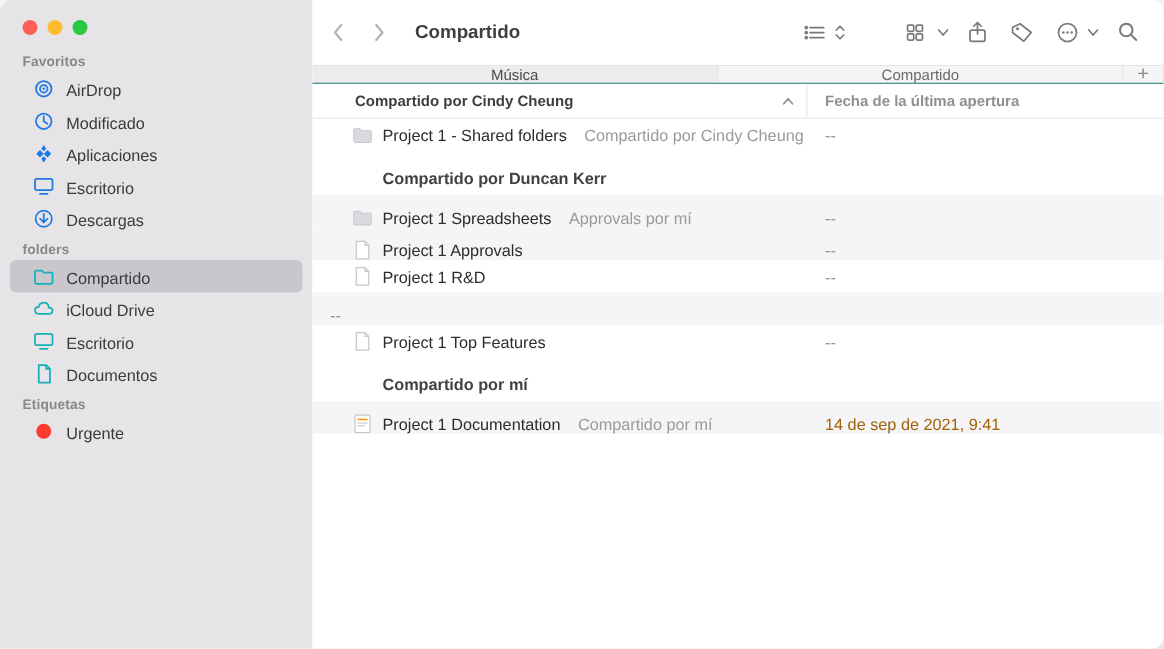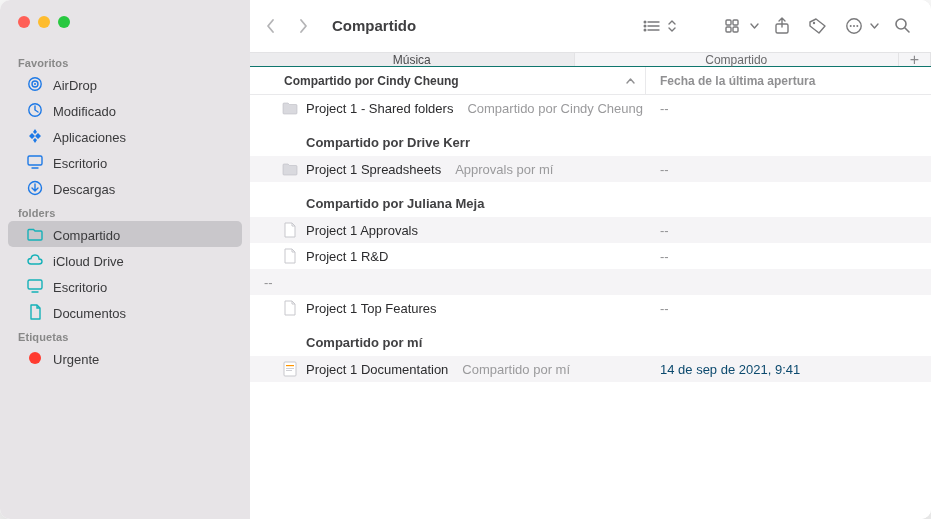--- a/index.html
+++ b/index.html
@@ -1,18 +1,18 @@
 <!DOCTYPE html>
 <html><head>
 <meta charset="utf-8">
 <style>
 * { margin: 0; padding: 0; box-sizing: border-box; font-family: -apple-system, "Helvetica Neue", Arial, sans-serif; -webkit-font-smoothing: antialiased; }
 body { background: #fff; }
 .window { width: 931px; height: 519px; background: #fff; border-radius: 10px; overflow: hidden; box-shadow: 0 10px 40px rgba(0,0,0,0.25); position: relative; display: flex; }
-.sidebar { width: 250px; background: #e7e4e7; display: flex; flex-direction: column; gap: 13px; }
+.sidebar { width: 250px; background: #e7e4e7; display: flex; flex-direction: column; }
 .traffic { display: flex; gap: 8px; padding: 16px 0 10px 18px; }
 .tl { width: 12px; height: 12px; border-radius: 50%; }
 .tl.red { background: #ff5f57; } .tl.yellow { background: #febc2e; } .tl.green { background: #28c840; }
 .sb-section { font-size: 11px; color: #888; font-weight: 600; padding: 6px 18px 2px; letter-spacing: .1px; }
 .sb-item { display: flex; align-items: flex-end; gap: 9px; padding: 4px 18px; margin: 0 8px; border-radius: 5px; font-size: 13px; color: #3a3a3c; cursor: default; height: 26px; }
 .sb-item.selected { background: #c9c7cb; }
 .sb-icon { width: 18px; height: 18px; flex: 0 0 18px; display: inline-flex; align-items: center; justify-content: center; }
 .tag-dot { width: 12px; height: 12px; border-radius: 50%; }
 .main { flex: 1; display: flex; flex-direction: column; background: #fff; }
 .toolbar { height: 52px; display: flex; align-items: center; padding: 0 14px 0 8px; gap: 6px; border-bottom: 1px solid rgba(0,0,0,0.0); }
@@ -27,23 +27,23 @@
 .tab.active { background: #ececee; color: #4a4a4c; }
 .tab.add { flex: 0 0 32px; color: #8a8a8c; font-size: 16px; }
 .cols { display: flex; height: 28px; border-bottom: 1px solid #e9e9eb; font-size: 12px; color: #909092; align-items: center; }
 .col1 { flex: 0 0 396px; padding-left: 34px; font-weight: 600; color: #3e3e40; display:flex; align-items:center; justify-content:space-between; padding-right:10px; border-right:1px solid #e9e9eb; height:100%; }
 .col2 { flex: 1; padding-left: 14px; font-weight: bold; }
 .content { flex: 1; overflow: auto; }
 .group-hdr { font-size: 13px; font-weight: 600; color: #414143; padding: 14px 0 6px 56px; }
 .group-hdr:first-child { display:none; }
 .row { display: flex; align-items: center; height: 26px; font-size: 13px; }
 .row .c1 { flex: 0 0 396px; display: flex; align-items: center; padding-left: 32px; gap: 8px; overflow:hidden; }
-.row .c2 { flex: 1; padding-left: 14px; color: #0c4a6e; }
+.row .c2 { flex: 1; padding-left: 14px; color: #a16207; }
 .row .c2.none { color: #919193; }
-.row.alt { background: #f5f4f6; }
+.row.alt { background: #f5f4f6; align-items: flex-end; }
 .file-ic { width: 16px; height: 16px; flex:0 0 16px; display:inline-flex; align-items:center; justify-content:center; }
 .fname { color: #2c2c2e; white-space: nowrap; }
 .meta { color: #9a9a9c; white-space: nowrap; margin-left: 6px; }
 svg { display:block; }
 </style>
 </head>
 <body>
 
 <div class="window">
 
@@ -261,34 +261,33 @@
             <span class="file-ic">
               <svg width="16" height="14" viewBox="0 0 16 14">
                 <path d="M1 3 Q1 2 2 2 L6 2 L7.5 3.5 L14 3.5 Q15 3.5 15 4.5 L15 12 Q15 13 14 13 L2 13 Q1 13 1 12 Z" fill="#d9d9de" stroke="#bcbcc2" stroke-width="0.6"></path>
               </svg>
             </span>
             <span class="fname">Project 1 - Shared folders</span>
             <span class="meta">Compartido por Cindy Cheung</span>
           </div>
           <div class="c2 none">--</div>
         </div>
-        <div class="group-hdr">Compartido por Drive Kerr</div>
+        <div class="group-hdr">Compartido por Duncan Kerr</div>
         <div class="row alt">
           <div class="c1">
             <span class="file-ic">
               <svg width="16" height="14" viewBox="0 0 16 14">
                 <path d="M1 3 Q1 2 2 2 L6 2 L7.5 3.5 L14 3.5 Q15 3.5 15 4.5 L15 12 Q15 13 14 13 L2 13 Q1 13 1 12 Z" fill="#d9d9de" stroke="#bcbcc2" stroke-width="0.6"></path>
               </svg>
             </span>
             <span class="fname">Project 1 Spreadsheets</span>
             <span class="meta">Approvals por mí</span>
           </div>
           <div class="c2 none">--</div>
         </div>
-        <div class="group-hdr">Compartido por Juliana Meja</div>
         <div class="row alt">
           <div class="c1">
             <span class="file-ic">
               <svg width="14" height="16" viewBox="0 0 14 16">
                 <path d="M2 1 L9 1 L12 4 L12 15 L2 15 Z" fill="#fff" stroke="#c7c7cc"></path>
                 <path d="M9 1 L9 4 L12 4" fill="none" stroke="#c7c7cc"></path>
               </svg>
             </span>
             <span class="fname">Project 1 Approvals</span>
           </div>

